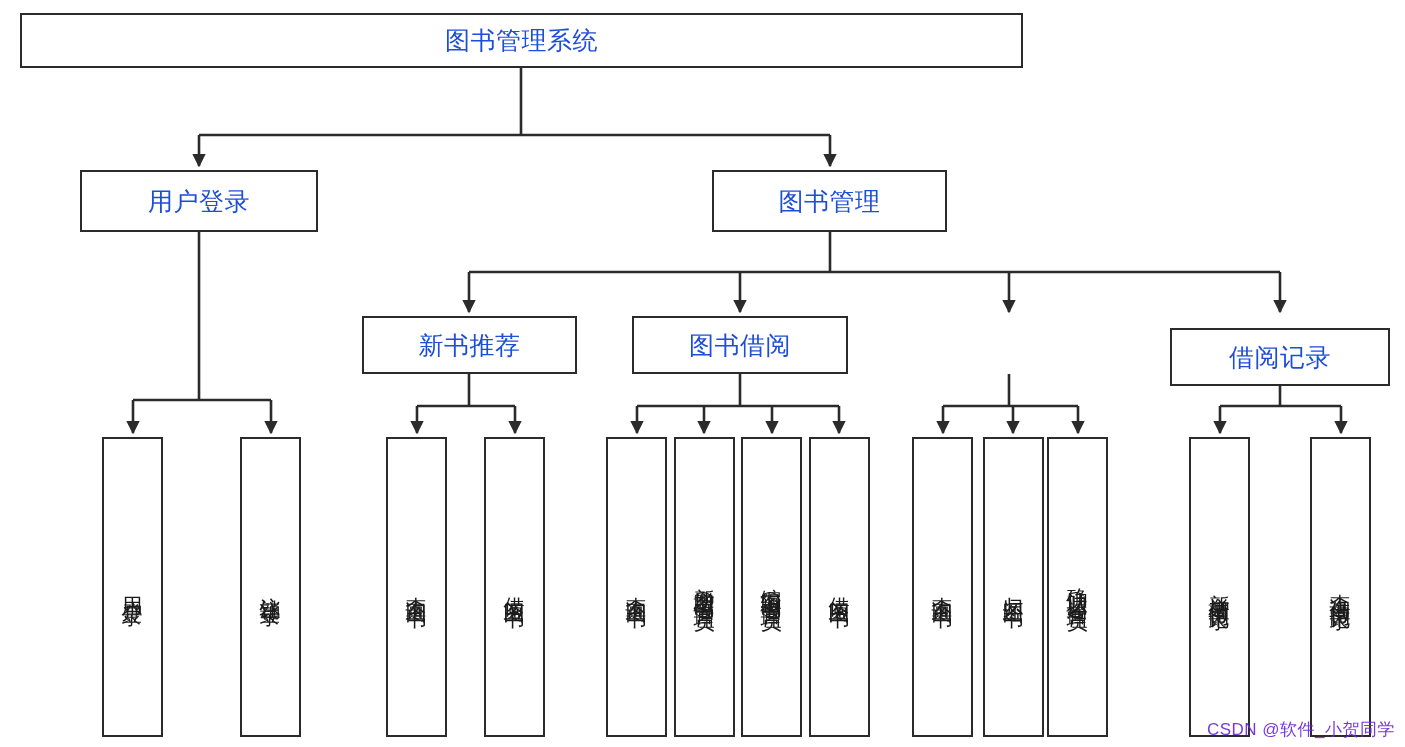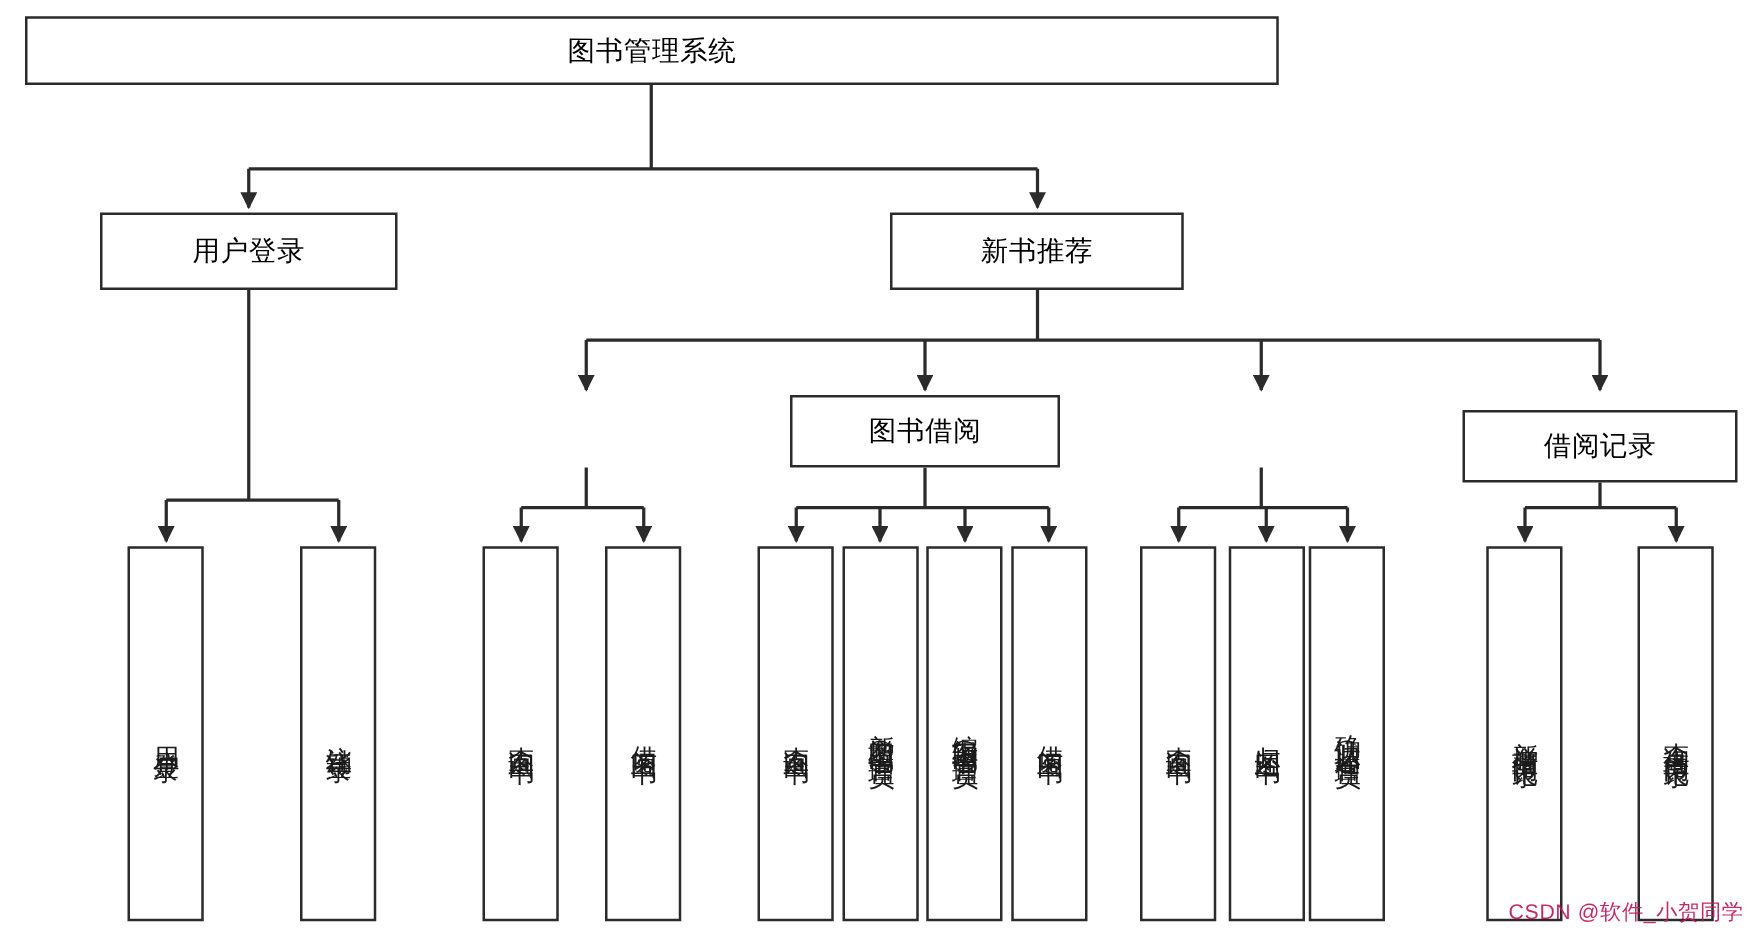--- a/index.html
+++ b/index.html
@@ -28,22 +28,22 @@
     position: absolute;
     box-sizing: border-box;
     background: #ffffff;
     border: 2.2px solid #2b2b2b;
     display: flex;
     align-items: center;
     justify-content: center;
     z-index: 3;
   }
   .node.horizontal {
-    font-size: 22px;
-    color: #000000;
+    font-size: 25px;
+    color: #1d4ed8;
     letter-spacing: 0.5px;
   }
   .node.vertical {
     writing-mode: vertical-rl;
     text-orientation: upright;
     font-size: 21px;
     color: #1b1b1b;
     line-height: 1.0;
     letter-spacing: 3.5px;
     padding: 6px 0;
@@ -54,21 +54,21 @@
   }
   .node.vertical .label {
     writing-mode: vertical-rl;
     text-orientation: upright;
   }
   #watermark {
     position: absolute;
     right: 10px;
     bottom: 6px;
     font-size: 17px;
-    color: #be185d;
+    color: #6d28d9;
     letter-spacing: 0.5px;
     z-index: 9;
     white-space: nowrap;
     opacity: 0.92;
   }
 </style>
 </head>
 <body>
 
 <div id="canvas">
@@ -124,23 +124,26 @@
   </svg>
 
   <div class="node horizontal" id="node-root" style="left: 20px; top: 13px; width: 1003px; height: 55px;">
     <span class="label">图书管理系统</span>
   </div>
 
   <div class="node horizontal" id="node-l1-0" style="left: 80px; top: 170px; width: 238px; height: 62px;">
     <span class="label">用户登录</span>
   </div>
   <div class="node horizontal" id="node-l1-1" style="left: 712px; top: 170px; width: 235px; height: 62px;">
+    <span class="label">图书管理</span>
+  </div>
+
+  <div class="node horizontal" id="node-l2-0" style="left: 362px; top: 316px; width: 215px; height: 58px;">
     <span class="label">新书推荐</span>
   </div>
-
   <div class="node horizontal" id="node-l2-1" style="left: 632px; top: 316px; width: 216px; height: 58px;">
     <span class="label">图书借阅</span>
   </div>
   <div class="node horizontal" id="node-l2-3" style="left: 1170px; top: 316px; width: 220px; height: 58px; margin-top: 12px;">
     <span class="label">借阅记录</span>
   </div>
 
   <div class="node vertical" id="node-leaf-0" style="left: 102px; top: 437px; width: 61px; height: 300px;">
     <span class="label">用户登录</span>
   </div>

